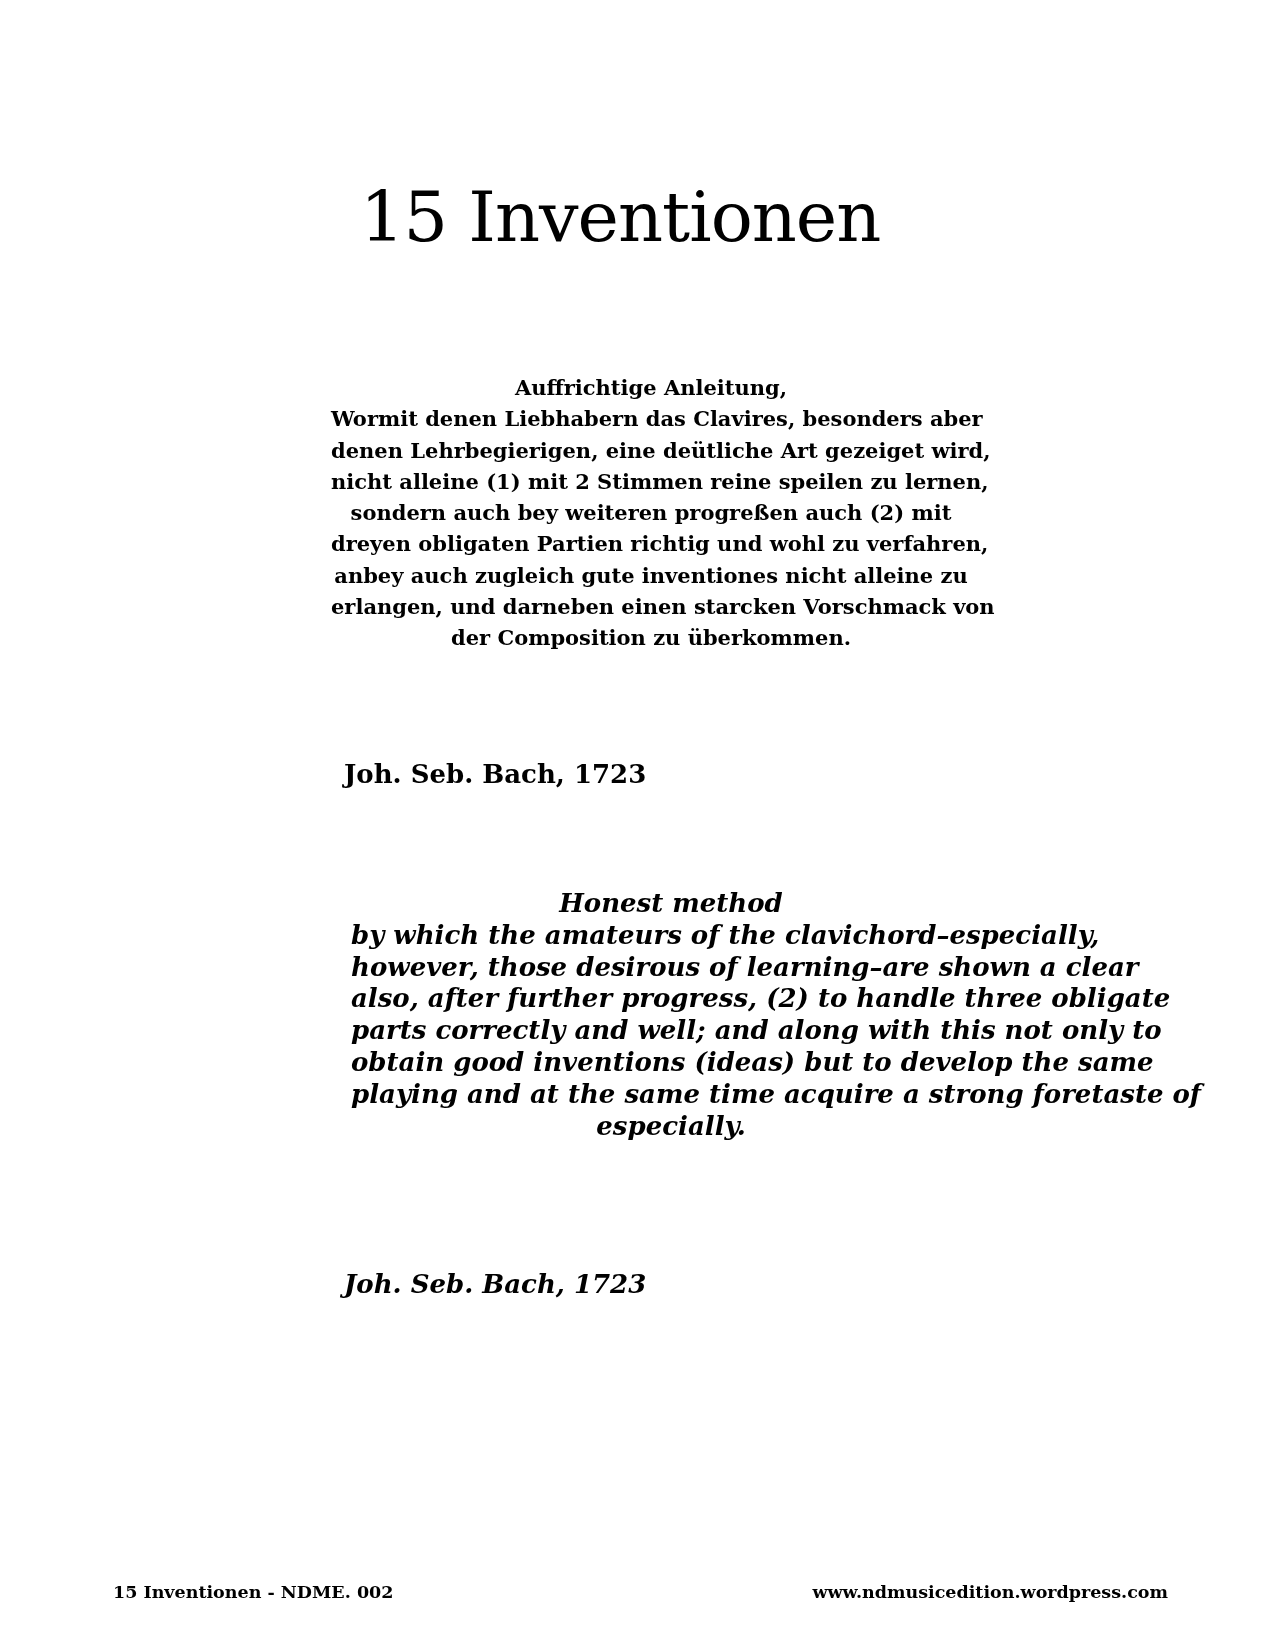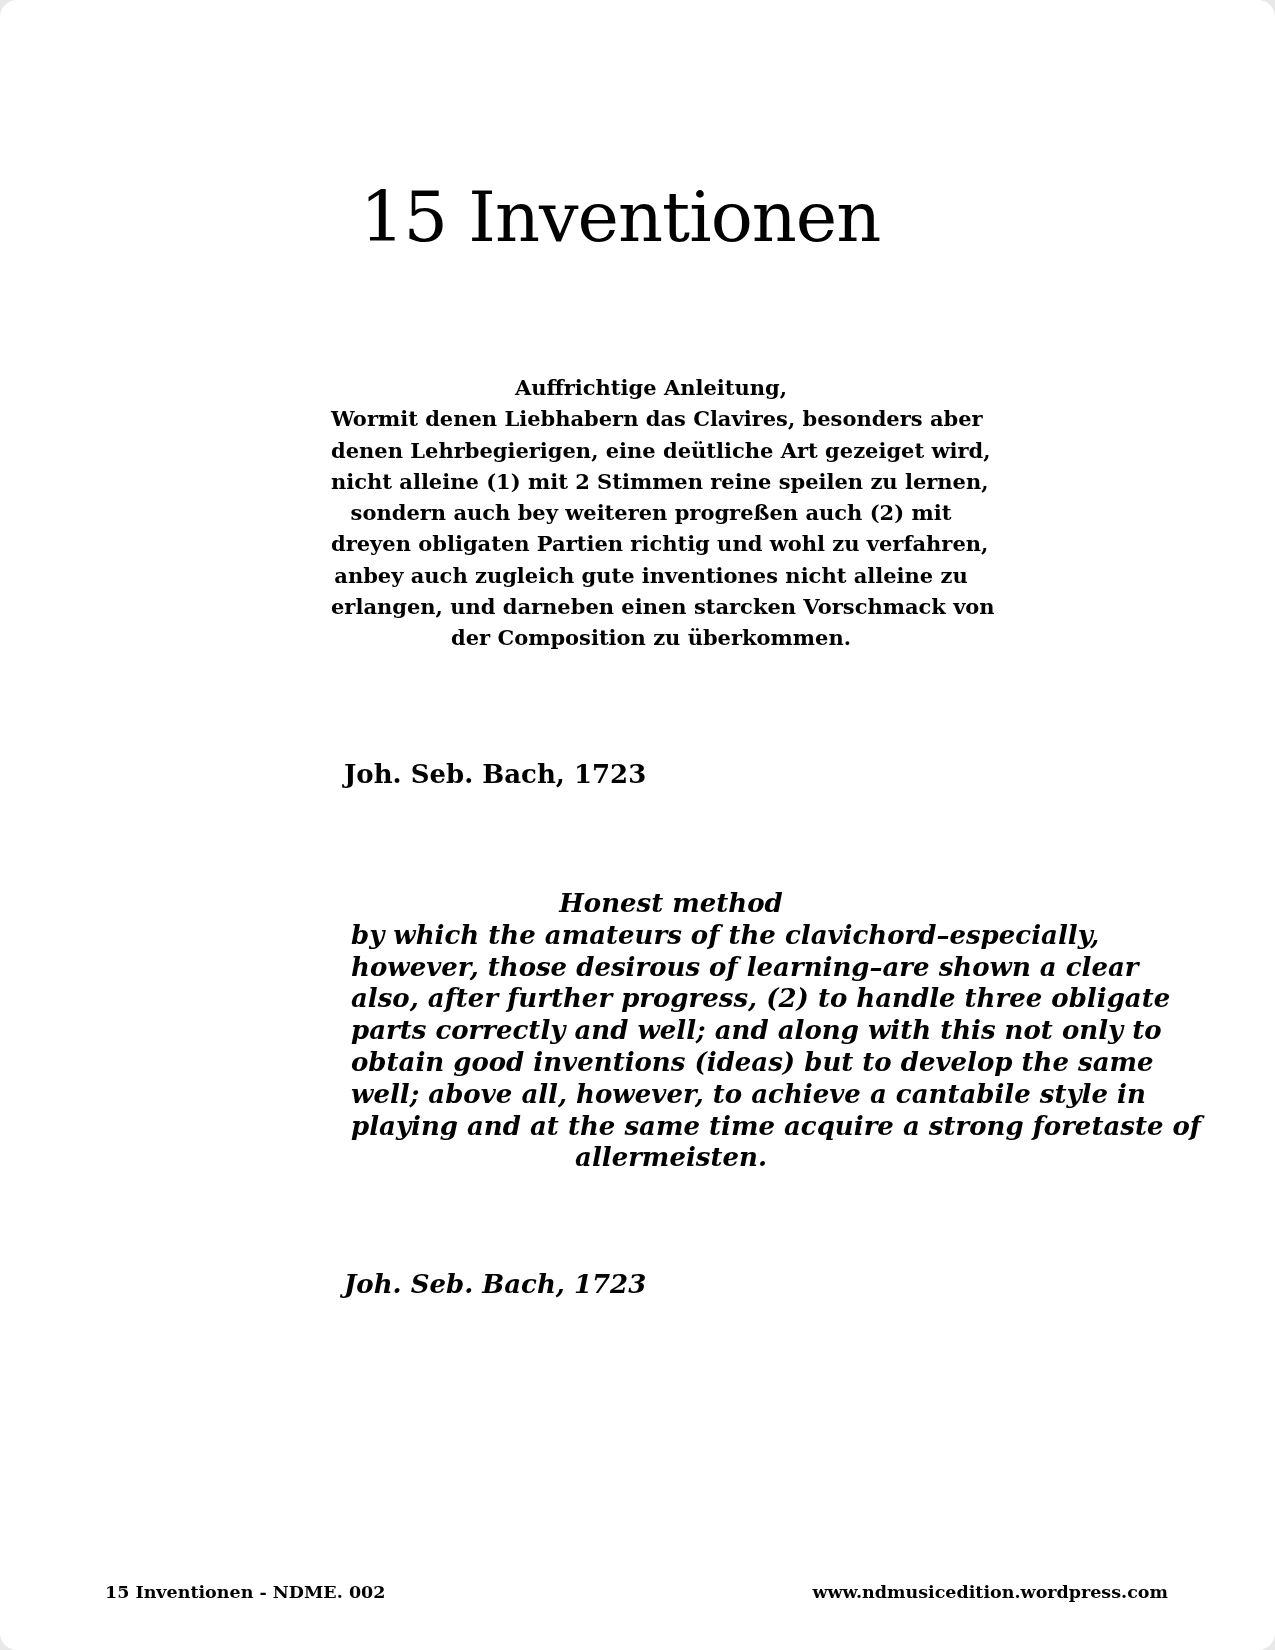--- a/index.html
+++ b/index.html
@@ -9,21 +9,20 @@
   }
   .page {
     position: relative;
     width: 1275px;
     height: 1650px;
     margin: 0 auto;
     background: #ffffff;
     color: #000000;
     font-family: "DejaVu Serif", serif;
     overflow: hidden;
-    border-radius: 17px;
   }
   .title {
     position: absolute;
     left: 360px;
     top: 182px;
     margin: 0;
     font-size: 70px;
     font-weight: 400;
     line-height: 1;
     letter-spacing: -1px;
@@ -63,21 +62,21 @@
   }
   .signature-german {
     top: 747px;
   }
   .signature-english {
     top: 1257px;
     font-style: italic;
   }
   .footer {
     position: absolute;
-    left: 105px;
+    left: 113px;
     right: 107px;
     top: 1582px;
     display: flex;
     justify-content: space-between;
     align-items: baseline;
     font-size: 17.5px;
     font-weight: 700;
     line-height: 1.2;
   }
   .footer span {
@@ -108,23 +107,22 @@
   <p class="signature signature-german">Joh. Seb. Bach, 1723</p>
 
   <section class="block english-block">
     <div>
         <div class="text-line">Honest method</div>
         <div class="text-line">by which the amateurs of the clavichord–especially,</div>
         <div class="text-line">however, those desirous of learning–are shown a clear</div>
         <div class="text-line">also, after further progress, (2) to handle three obligate</div>
         <div class="text-line">parts correctly and well; and along with this not only to</div>
         <div class="text-line">obtain good inventions (ideas) but to develop the same</div>
-        <div class="text-line">well; above all, however, to achieve a cantabile style in</div>
         <div class="text-line">playing and at the same time acquire a strong foretaste of</div>
-        <div class="text-line">allermeisten.</div>
+        <div class="text-line">especially.</div>
       </div>
   </section>
 
   <p class="signature signature-english">Joh. Seb. Bach, 1723</p>
 
   <div class="footer">
     <span>15 Inventionen - NDME. 002</span>
     <span>www.ndmusicedition.wordpress.com</span>
   </div>
 

